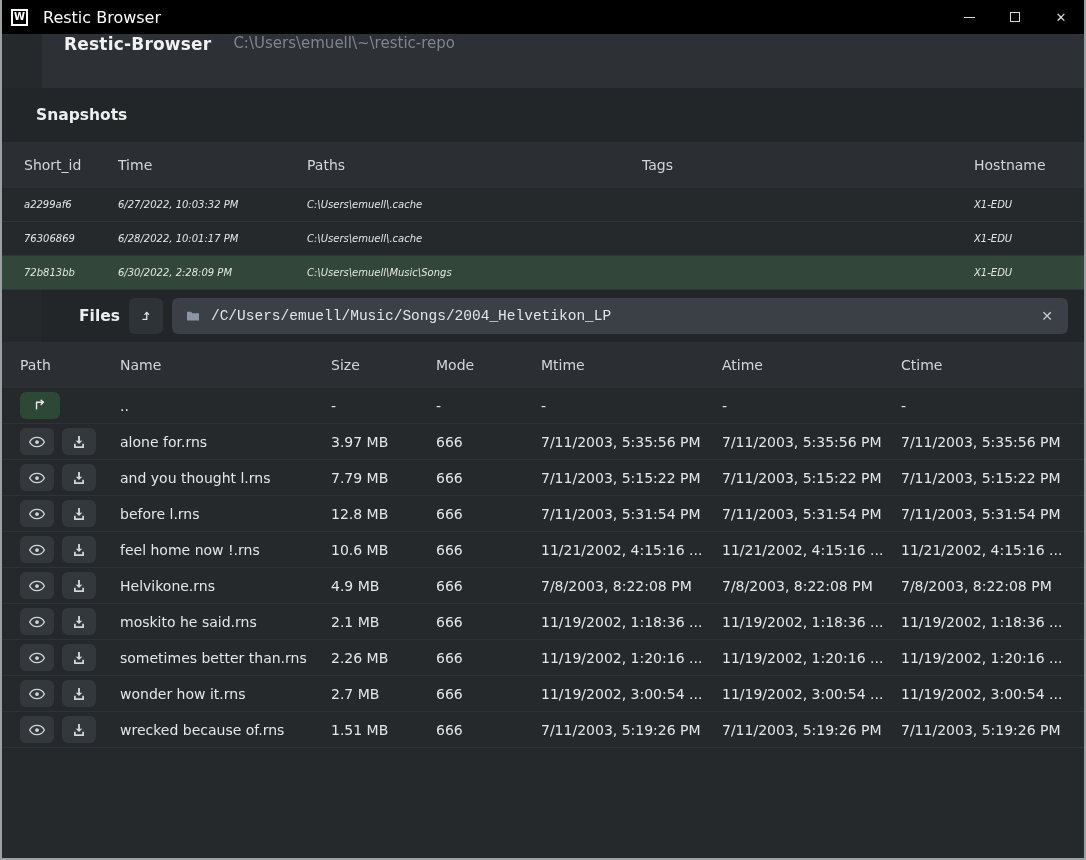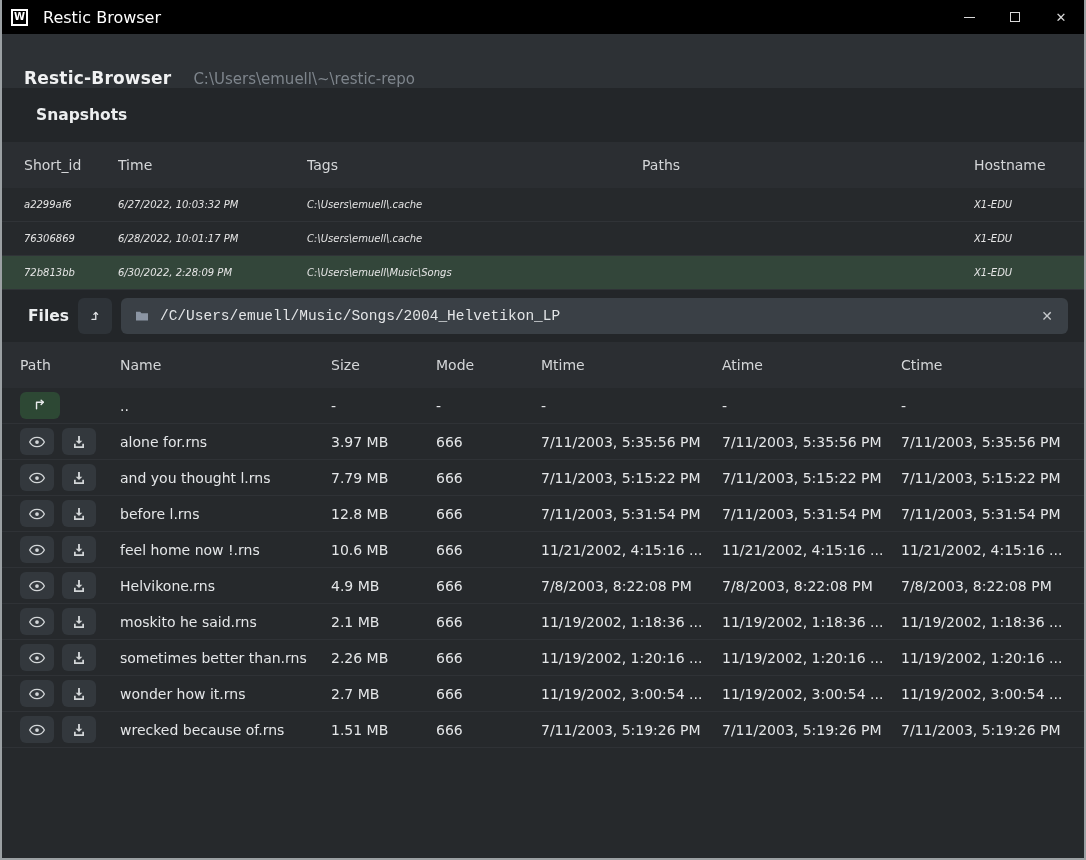--- a/index.html
+++ b/index.html
@@ -18,37 +18,37 @@
               color:#fff; font-weight:bold; font-size:10px; line-height:1;
               display:flex; align-items:center; justify-content:center; }
   .titlebar-title { margin-left:15px; font-size:16px; color:#fff; }
   .tb-spacer { flex:1; }
   .tb-btn { width:46px; height:34px; display:flex; align-items:center; justify-content:center;
             background:transparent; border:none; color:#d9d9d9; padding:0; cursor:default; }
   .glyph-min { width:11px; height:0; border-top:1.4px solid #d9d9d9; }
   .glyph-max { width:10px; height:10px; border:1.3px solid #d9d9d9; }
   .glyph-close { font-size:13px; color:#d9d9d9; font-family:"DejaVu Sans",sans-serif; }
   
-  .header { height:54px; background:#2d3135; display:flex; align-items:flex-end; padding:0 22px; flex:0 0 auto; }
+  .header { height:54px; background:#2d3135; display:flex; align-items:flex-start; padding:0 22px; flex:0 0 auto;margin-left:40px; }
   .app-name { font-size:17px; font-weight:bold; letter-spacing:.2px; color:#f0f1f2; }
   .select-repo-btn { margin-left:26px; background:#253826; color:#fff; font-weight:bold; font-size:14.5px;
                      border:none; border-radius:6px; padding:11px 20px; font-family:inherit; }
   .repo-path { margin-left:22px; color:#7e858c; font-size:15px; }
   
   .section-title { height:54px; background:#232629; display:flex; align-items:center;
                    padding:0 34px; font-weight:bold; font-size:15.5px; color:#eceeef; flex:0 0 auto; }
   
   .snap-grid { display:grid; grid-template-columns:94px 189px 335px 332px 1fr; align-items:center; padding:0 22px; }
   .snap-header { height:46px; background:#2b2e32; font-size:14px; color:#d4d6d8; flex:0 0 auto; }
   .snap-row { height:34px; font-size:10px; border-bottom:1px solid #303337; color:#e5e5e5;font-style:italic; }
   .snap-row.selected { background:#33463a; }
   .cell { white-space:nowrap; overflow:hidden; }
   
   .files-bar { height:52px; background:#232629; display:flex; align-items:center;
-               padding:0 16px 0 26px; gap:9px; flex:0 0 auto; }
+               padding:0 16px 0 38px; gap:9px; flex:0 0 auto;margin-left:39px; }
   .files-title { font-weight:bold; font-size:15.5px; color:#eceeef; }
   .up-btn { width:34px; height:36px; background:#2e3338; border:none; border-radius:6px;
             display:flex; align-items:center; justify-content:center; color:#dfe1e3; padding:0; }
   .path-bar { flex:1; height:36px; background:#3a4046; border-radius:6px;
               display:flex; align-items:center; padding:0 13px; gap:10px; }
   .folder-ic { color:#8b95a3; display:flex; }
   .path-text { flex:1; font-size:14.5px; color:#e3e5e7; white-space:nowrap; overflow:hidden;font-family:Liberation Mono, monospace; }
   .clear-btn { background:none; border:none; color:#c6c9cc; font-size:14px; padding:0 2px; font-family:inherit; }
   
   .file-grid { display:grid; grid-template-columns:100px 211px 105px 105px 181px 179px 1fr; align-items:center; padding:0 18px; }
@@ -86,22 +86,22 @@
     <div class="repo-path">C:\Users\emuell\~\restic-repo</div>
   </div>
 
   <div class="section-title">
     <span>Snapshots</span>
   </div>
 
   <div class="snap-grid snap-header">
     <div class="cell">Short_id</div>
     <div class="cell">Time</div>
+    <div class="cell">Paths</div>
     <div class="cell">Tags</div>
-    <div class="cell">Paths</div>
     <div class="cell">Hostname</div>
   </div>
 
   <div id="snap-body">
       <div class="snap-grid snap-row">
     <div class="cell">a2299af6</div>
     <div class="cell">6/27/2022, 10:03:32 PM</div>
     <div class="cell">C:\Users\emuell\.cache</div>
     <div class="cell"></div>
     <div class="cell">X1-EDU</div>

